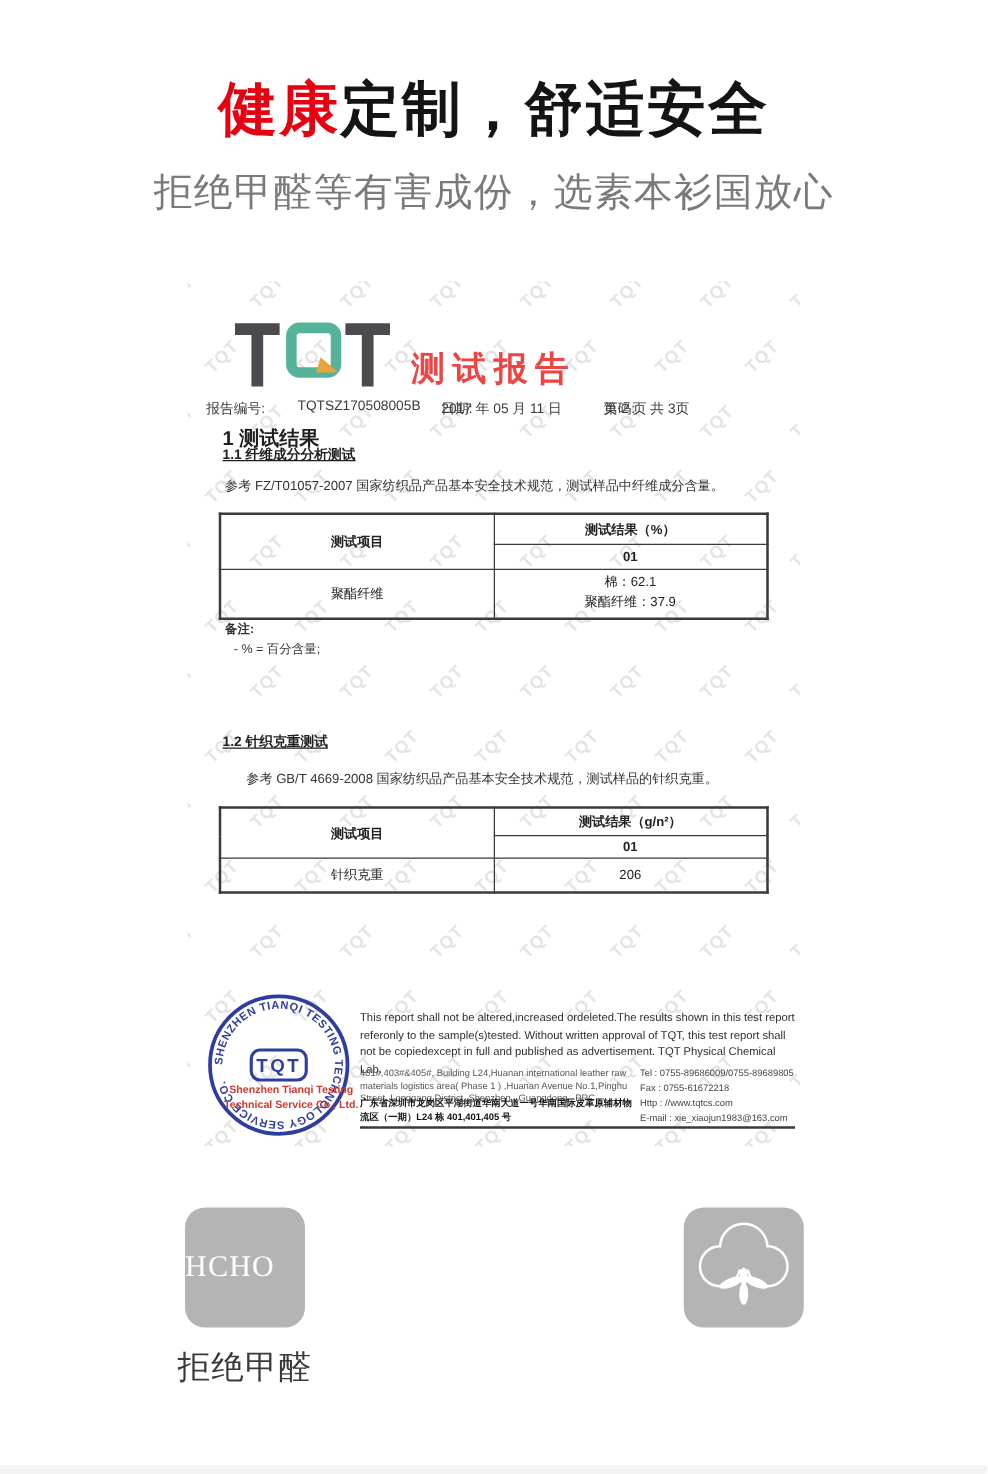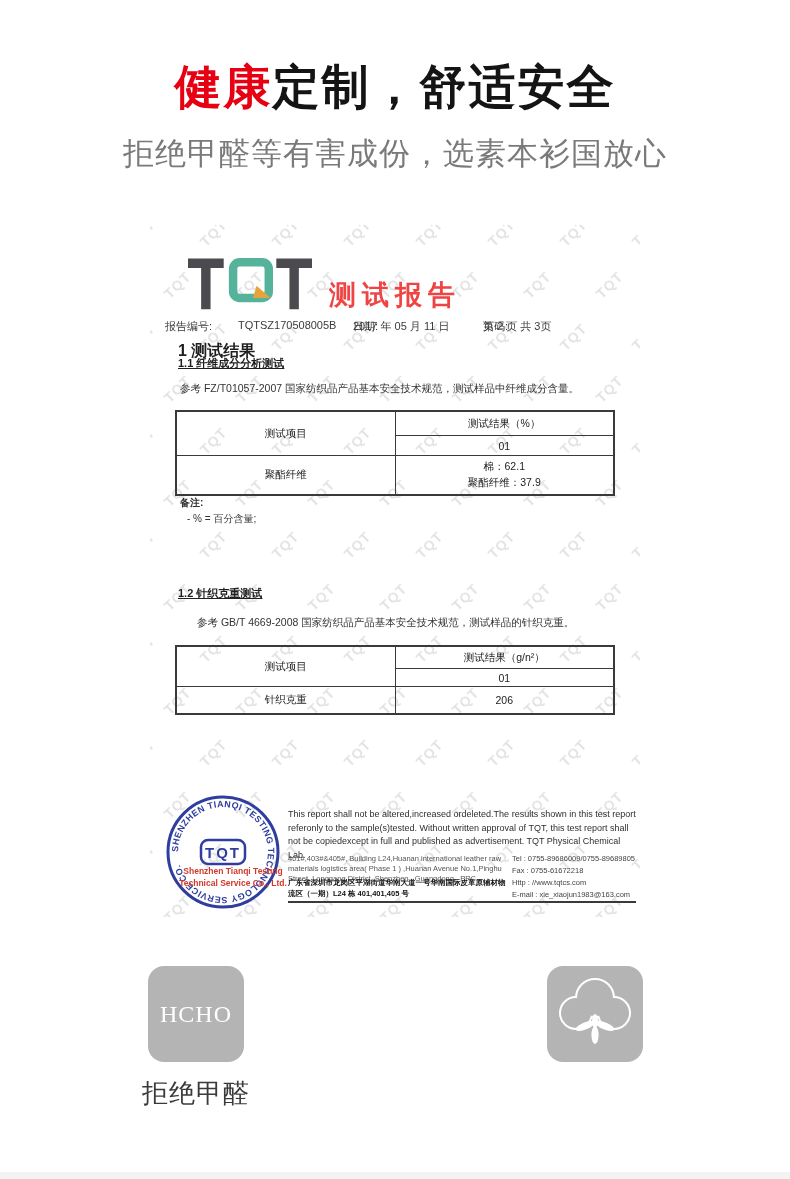--- a/index.html
+++ b/index.html
@@ -47,21 +47,21 @@
   .sec-h1 { position:absolute; left:28px; top:116px; font-size:16px; font-weight:bold; color:#1f1f1f; }
   .sec-h2 { position:absolute; left:28px; top:131px; font-size:11px; font-weight:bold; color:#1f1f1f; text-decoration:underline; }
   .ref-1  { position:absolute; left:30px; top:157px; font-size:10.5px; color:#333; width:420px; }
 
   table.report-table {
     position:absolute; border-collapse:collapse; width:440px; left:25px;
     font-size:10.5px; color:#222; text-align:center;
     border:2px solid var(--table_border); background:transparent;
   }
   table.report-table td { border:1px solid var(--table_border); padding:1px 4px; vertical-align:middle; }
-  table.report-table .hd { font-weight:normal;margin-left:15px; }
+  table.report-table .hd { font-weight:bold;margin-left:15px; }
   .table-1 { top:185px; }
   .table-1 .r1 td { height:21px; }
   .table-1 .r2 td { height:17px; }
   .table-1 .r3 td { height:36px; }
   .table-2 { top:420px; }
   .table-2 .r1 td { height:19px; }
   .table-2 .r2 td { height:15px; }
   .table-2 .r3 td { height:24px; }
   .val-line { line-height:1.5; }
 
@@ -93,21 +93,21 @@
   .contact div { white-space:nowrap; }
   .footer-rule { position:absolute; left:138px; top:676px; width:348px; border-top:2px solid var(--table_border); }
 
   
   .feature { position:absolute; top:966px; width:150px; text-align:center; }
   .feature-1 { left:121px; }
   .feature-2 { left:328px; }
   .feature-3 { left:520px; }
   .badge {
     width:96px; height:96px; border-radius:16px; background:var(--icon_gray);
-    margin:0 auto; display:flex; align-items:center; justify-content:center;
+    margin:0 auto; display:flex; align-items:center; justify-content:flex-start;
   }
   .badge-text {
     color:#ffffff; font-family:"Liberation Serif", serif; font-size:24px; letter-spacing:1px;
   }
   .feature-label { margin-top:14px; font-size:26px; color:#3a3a3a; letter-spacing:1px; }
 
   .bottom-strip { position:absolute; left:0; bottom:0; width:100%; height:7px; background:#f3f3f3; }
 </style>
 </head>
 <body>

